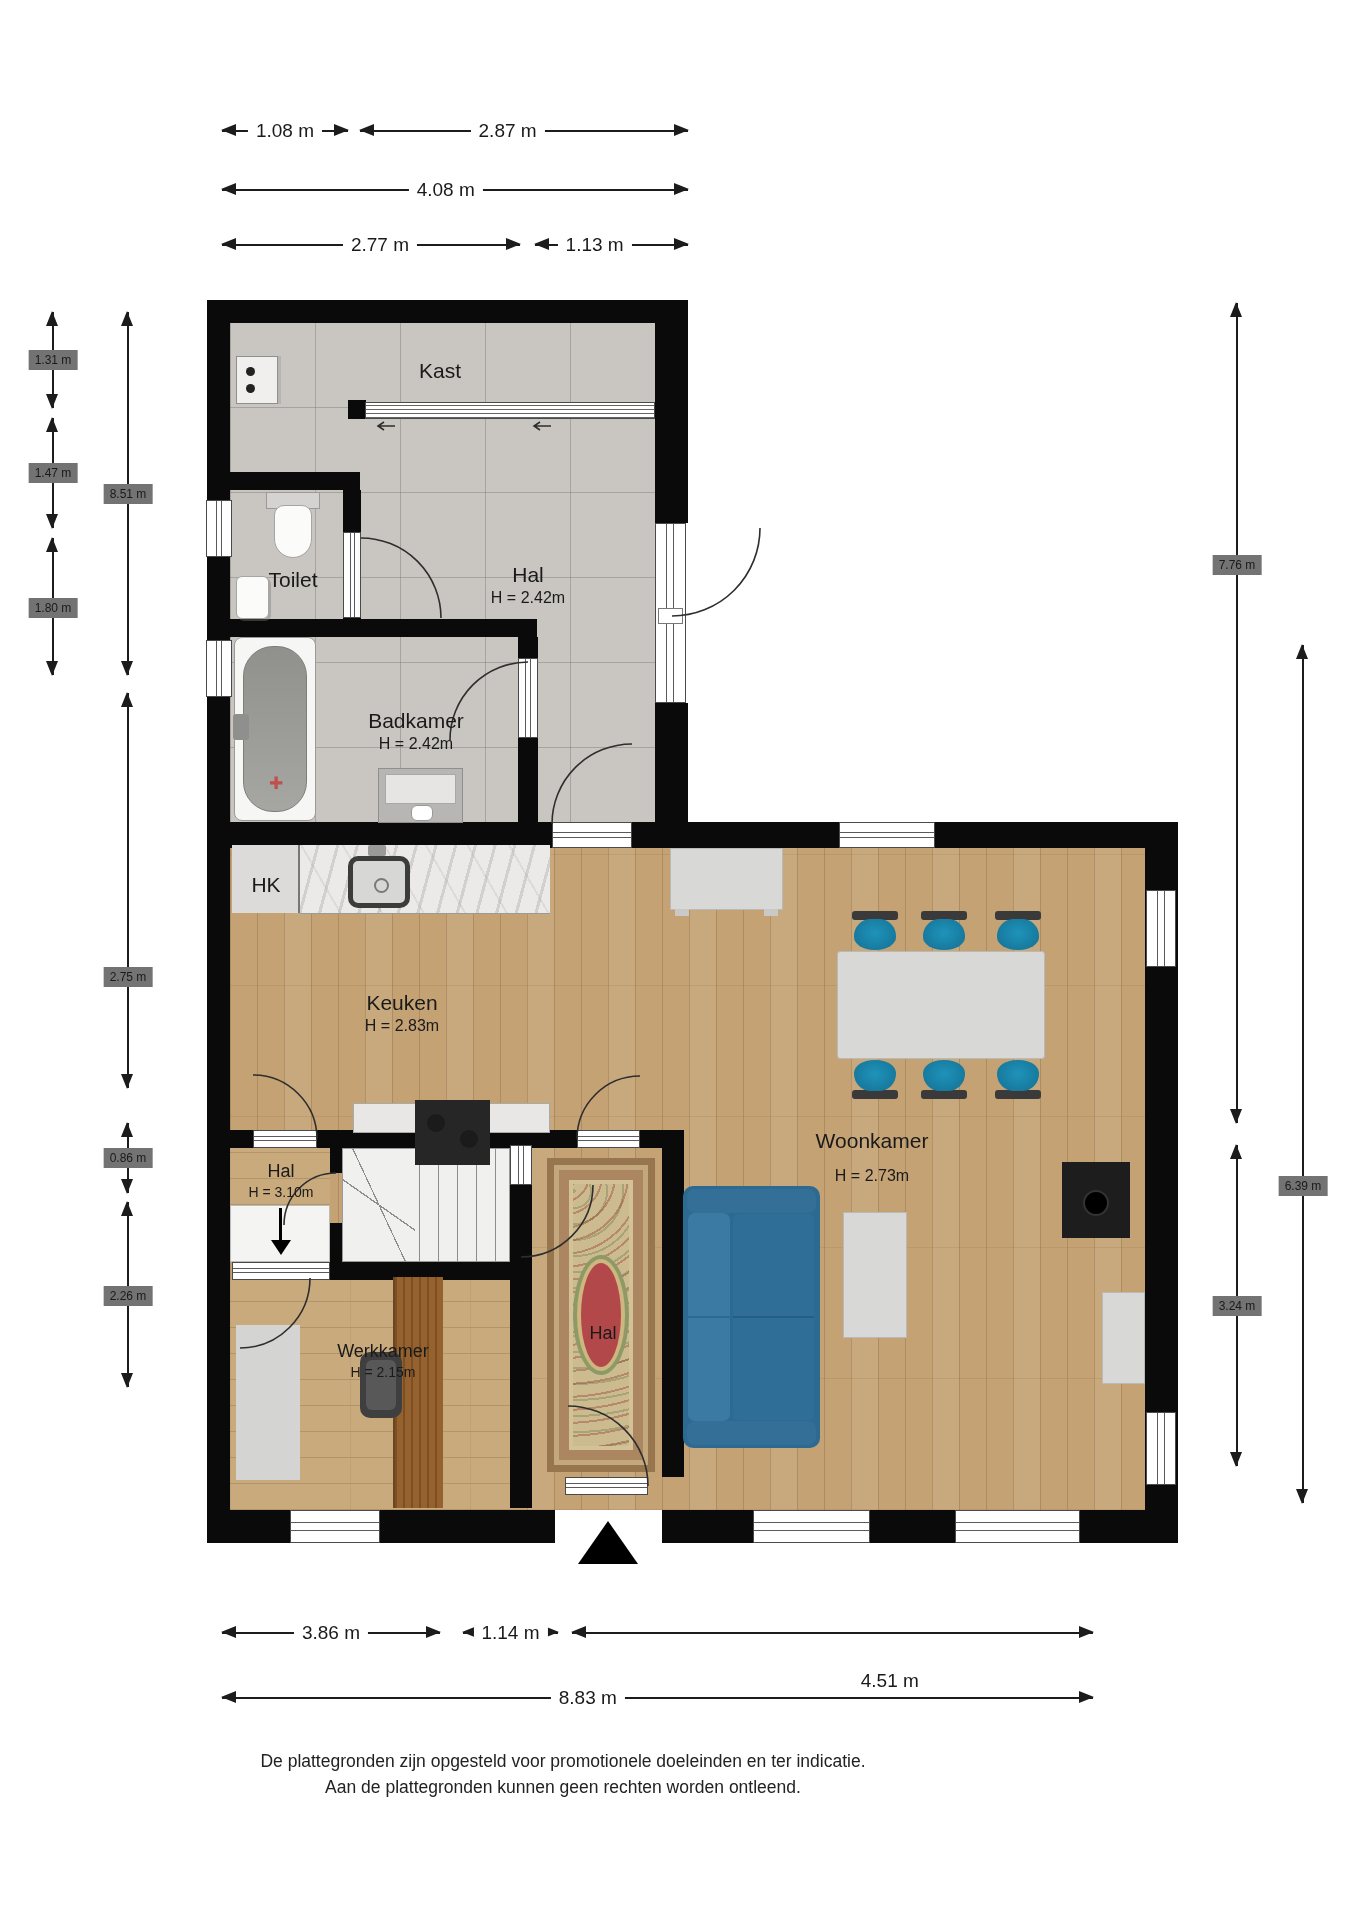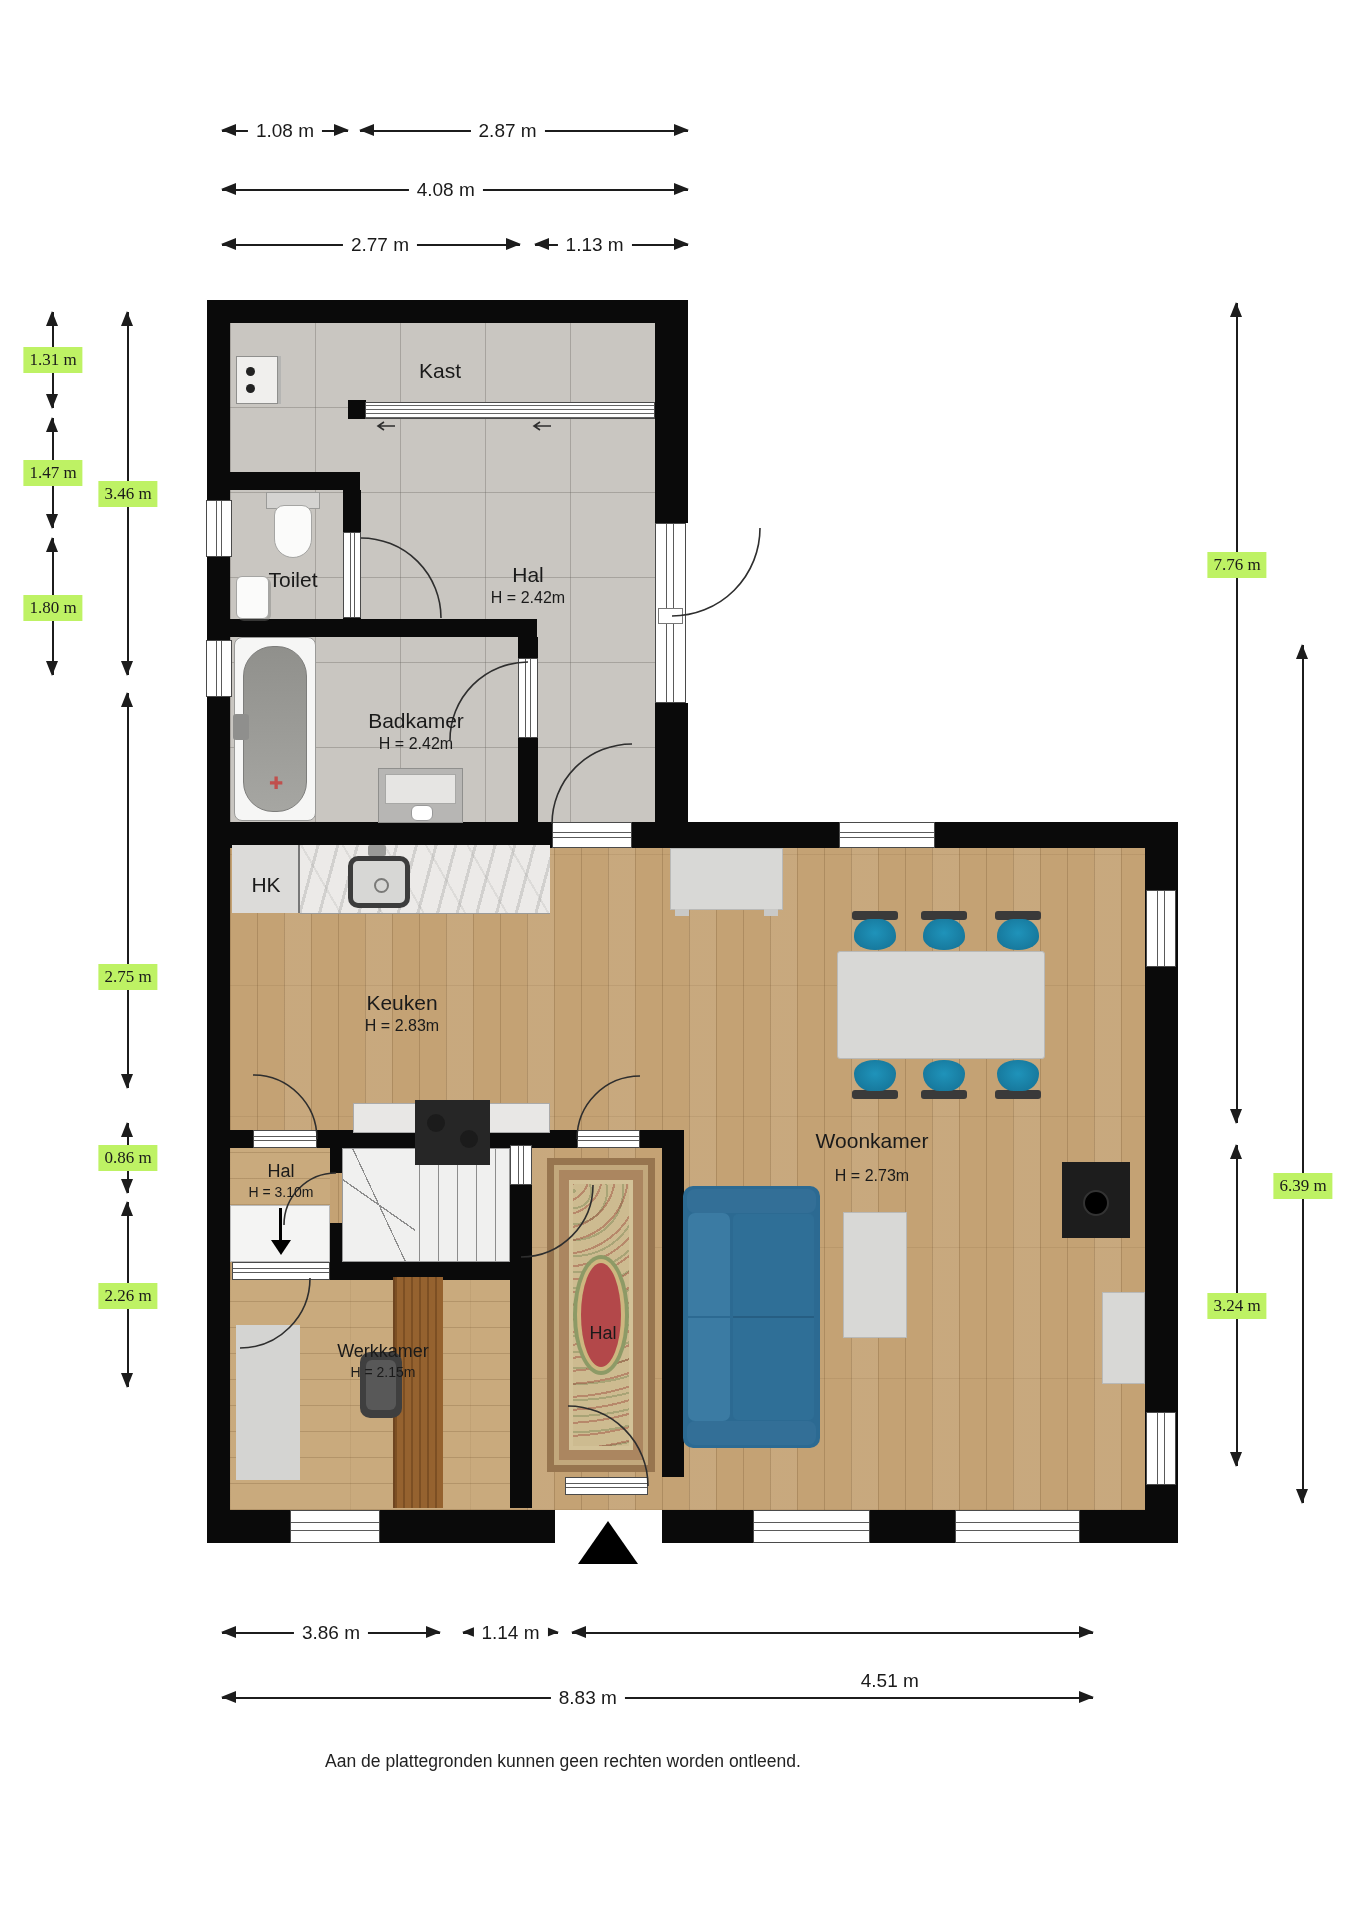--- a/index.html
+++ b/index.html
@@ -34,21 +34,21 @@
   
   .dimh{position:absolute;height:0;}
   .dimh .ln{position:absolute;left:0;right:0;top:-1px;height:2px;background:#1c1c1c;}
   .dimh .al{position:absolute;left:-1px;top:-7px;width:0;height:0;border-top:6px solid transparent;border-bottom:6px solid transparent;border-right:15px solid #1c1c1c;}
   .dimh .ar{position:absolute;right:-1px;top:-7px;width:0;height:0;border-top:6px solid transparent;border-bottom:6px solid transparent;border-left:15px solid #1c1c1c;}
   .dimh .lbl{position:absolute;top:0;transform:translate(-50%,-50%);background:#fff;padding:0 8px;font-size:19px;white-space:nowrap;}
   .dimv{position:absolute;width:0;}
   .dimv .ln{position:absolute;top:0;bottom:0;left:-1px;width:2px;background:#1c1c1c;}
   .dimv .at{position:absolute;top:-1px;left:-7px;width:0;height:0;border-left:6px solid transparent;border-right:6px solid transparent;border-bottom:15px solid #1c1c1c;}
   .dimv .ab{position:absolute;bottom:-1px;left:-7px;width:0;height:0;border-left:6px solid transparent;border-right:6px solid transparent;border-top:15px solid #1c1c1c;}
-  .dimv .lbl{position:absolute;left:0;transform:translate(-50%,-50%);background:#bef264;padding:3px 6px;font-size:17px;white-space:nowrap;font-family:Liberation Serif, serif;}
+  .dimv .lbl{position:absolute;left:0;transform:translate(-50%,-50%);background:#737373;padding:3px 6px;font-size:12px;white-space:nowrap;}
   
   .rlabel{position:absolute;transform:translate(-50%,-50%);text-align:center;white-space:nowrap;}
   .rlabel .nm{font-size:21px;}
   .rlabel .ht{font-size:16px;margin-top:2px;}
   .rlabel.small .nm{font-size:18px;}
   .rlabel.small .ht{font-size:14px;}
   
   .gray{background:#d8d8d6;border:1px solid #b9b9b7;box-sizing:border-box;}
   .stool{position:absolute;width:52px;height:40px;}
   .stool .bar{position:absolute;left:3px;right:3px;height:9px;background:#3a3a3a;border-radius:3px;}
@@ -314,21 +314,21 @@
   <div class="dimv" style="left:53px;top:538px;height:137px;">
     <div class="ln"></div>
       <div class="at"></div>
       <div class="ab"></div>
       <div class="lbl" style="top:51%;">1.80 m</div>
     </div>
   <div class="dimv" style="left:128px;top:312px;height:363px;">
     <div class="ln"></div>
       <div class="at"></div>
       <div class="ab"></div>
-      <div class="lbl" style="top:50%;">3.46 m</div>
+      <div class="lbl" style="top:50%;">8.51 m</div>
     </div>
   <div class="dimv" style="left:128px;top:693px;height:395px;">
     <div class="ln"></div>
       <div class="at"></div>
       <div class="ab"></div>
       <div class="lbl" style="top:72%;">2.75 m</div>
     </div>
   <div class="dimv" style="left:128px;top:1123px;height:70px;">
     <div class="ln"></div>
       <div class="at"></div>
@@ -380,16 +380,17 @@
       <div class="lbl" style="left:61%;margin-top:48px;">4.51 m</div>
     </div>
   <div class="dimh" style="left:222px;top:1698px;width:871px;">
     <div class="ln"></div>
       <div class="al"></div>
       <div class="ar"></div>
       <div class="lbl" style="left:42%;">8.83 m</div>
     </div>
 
   <div class="footer" style="left:163px;top:1748px;width:800px;">
+    <div>De plattegronden zijn opgesteld voor promotionele doeleinden en ter indicatie.</div>
     <div>Aan de plattegronden kunnen geen rechten worden ontleend.</div>
   </div>
 
 </div>
 
 </body></html>

